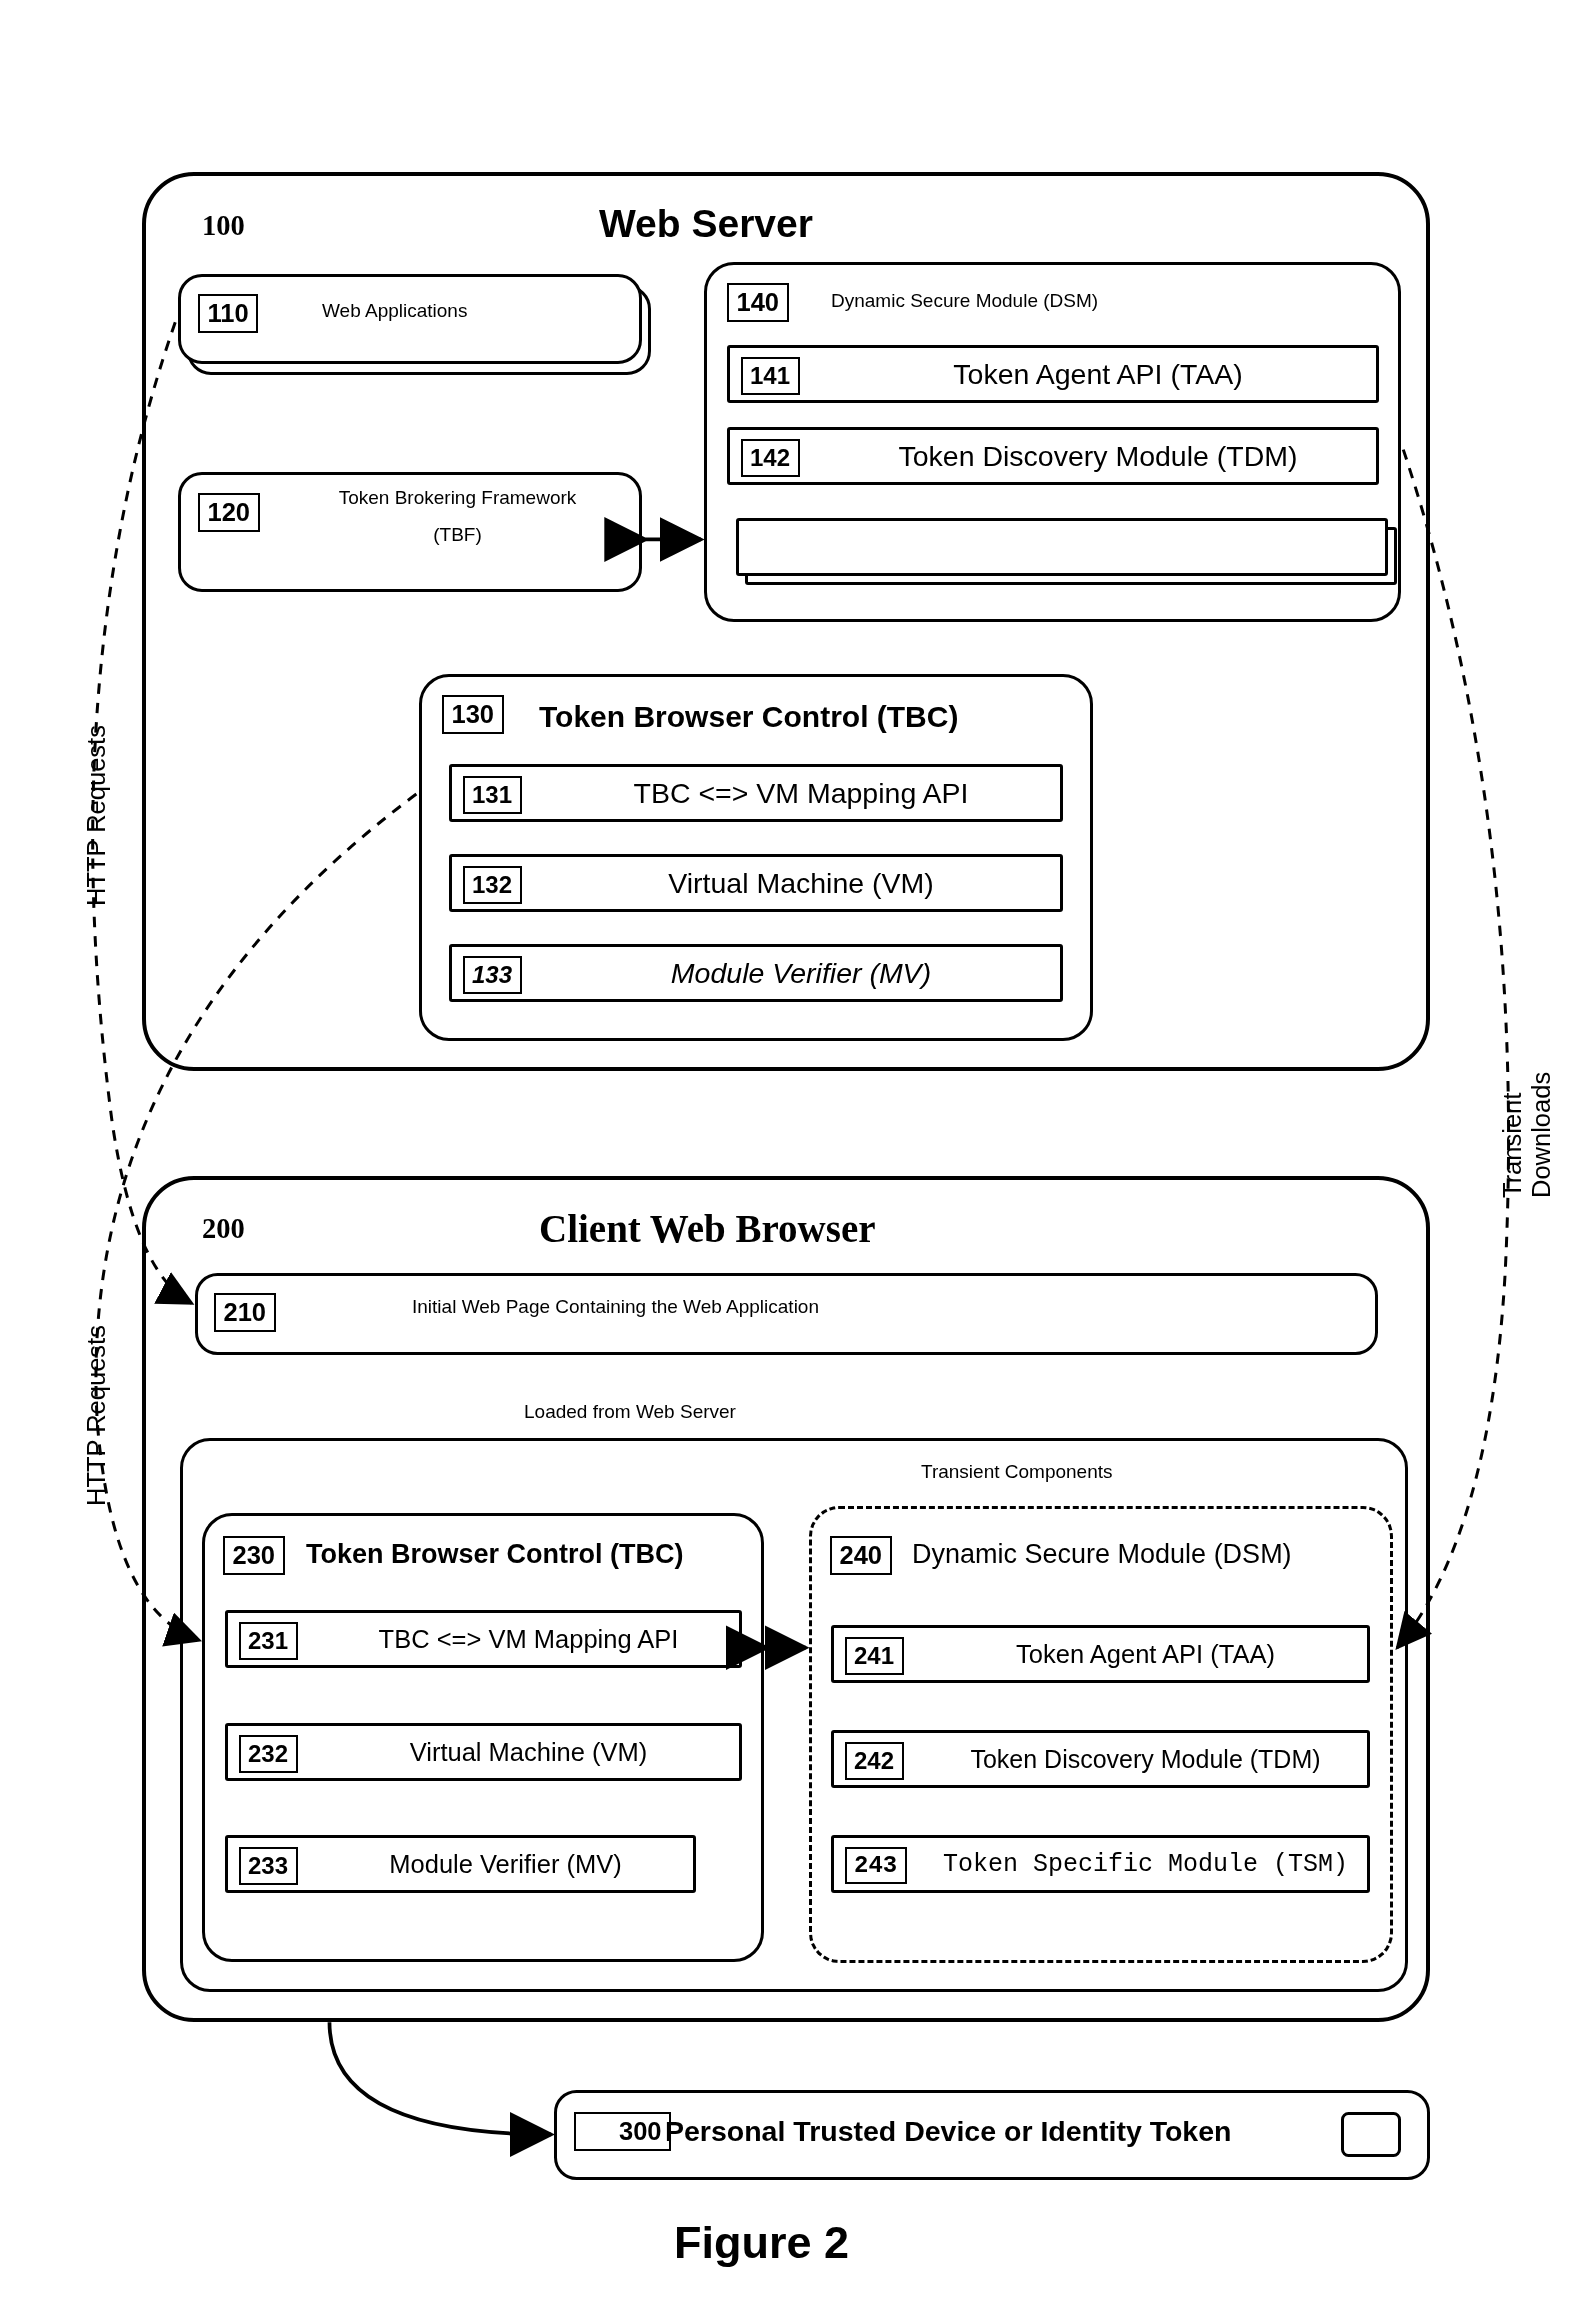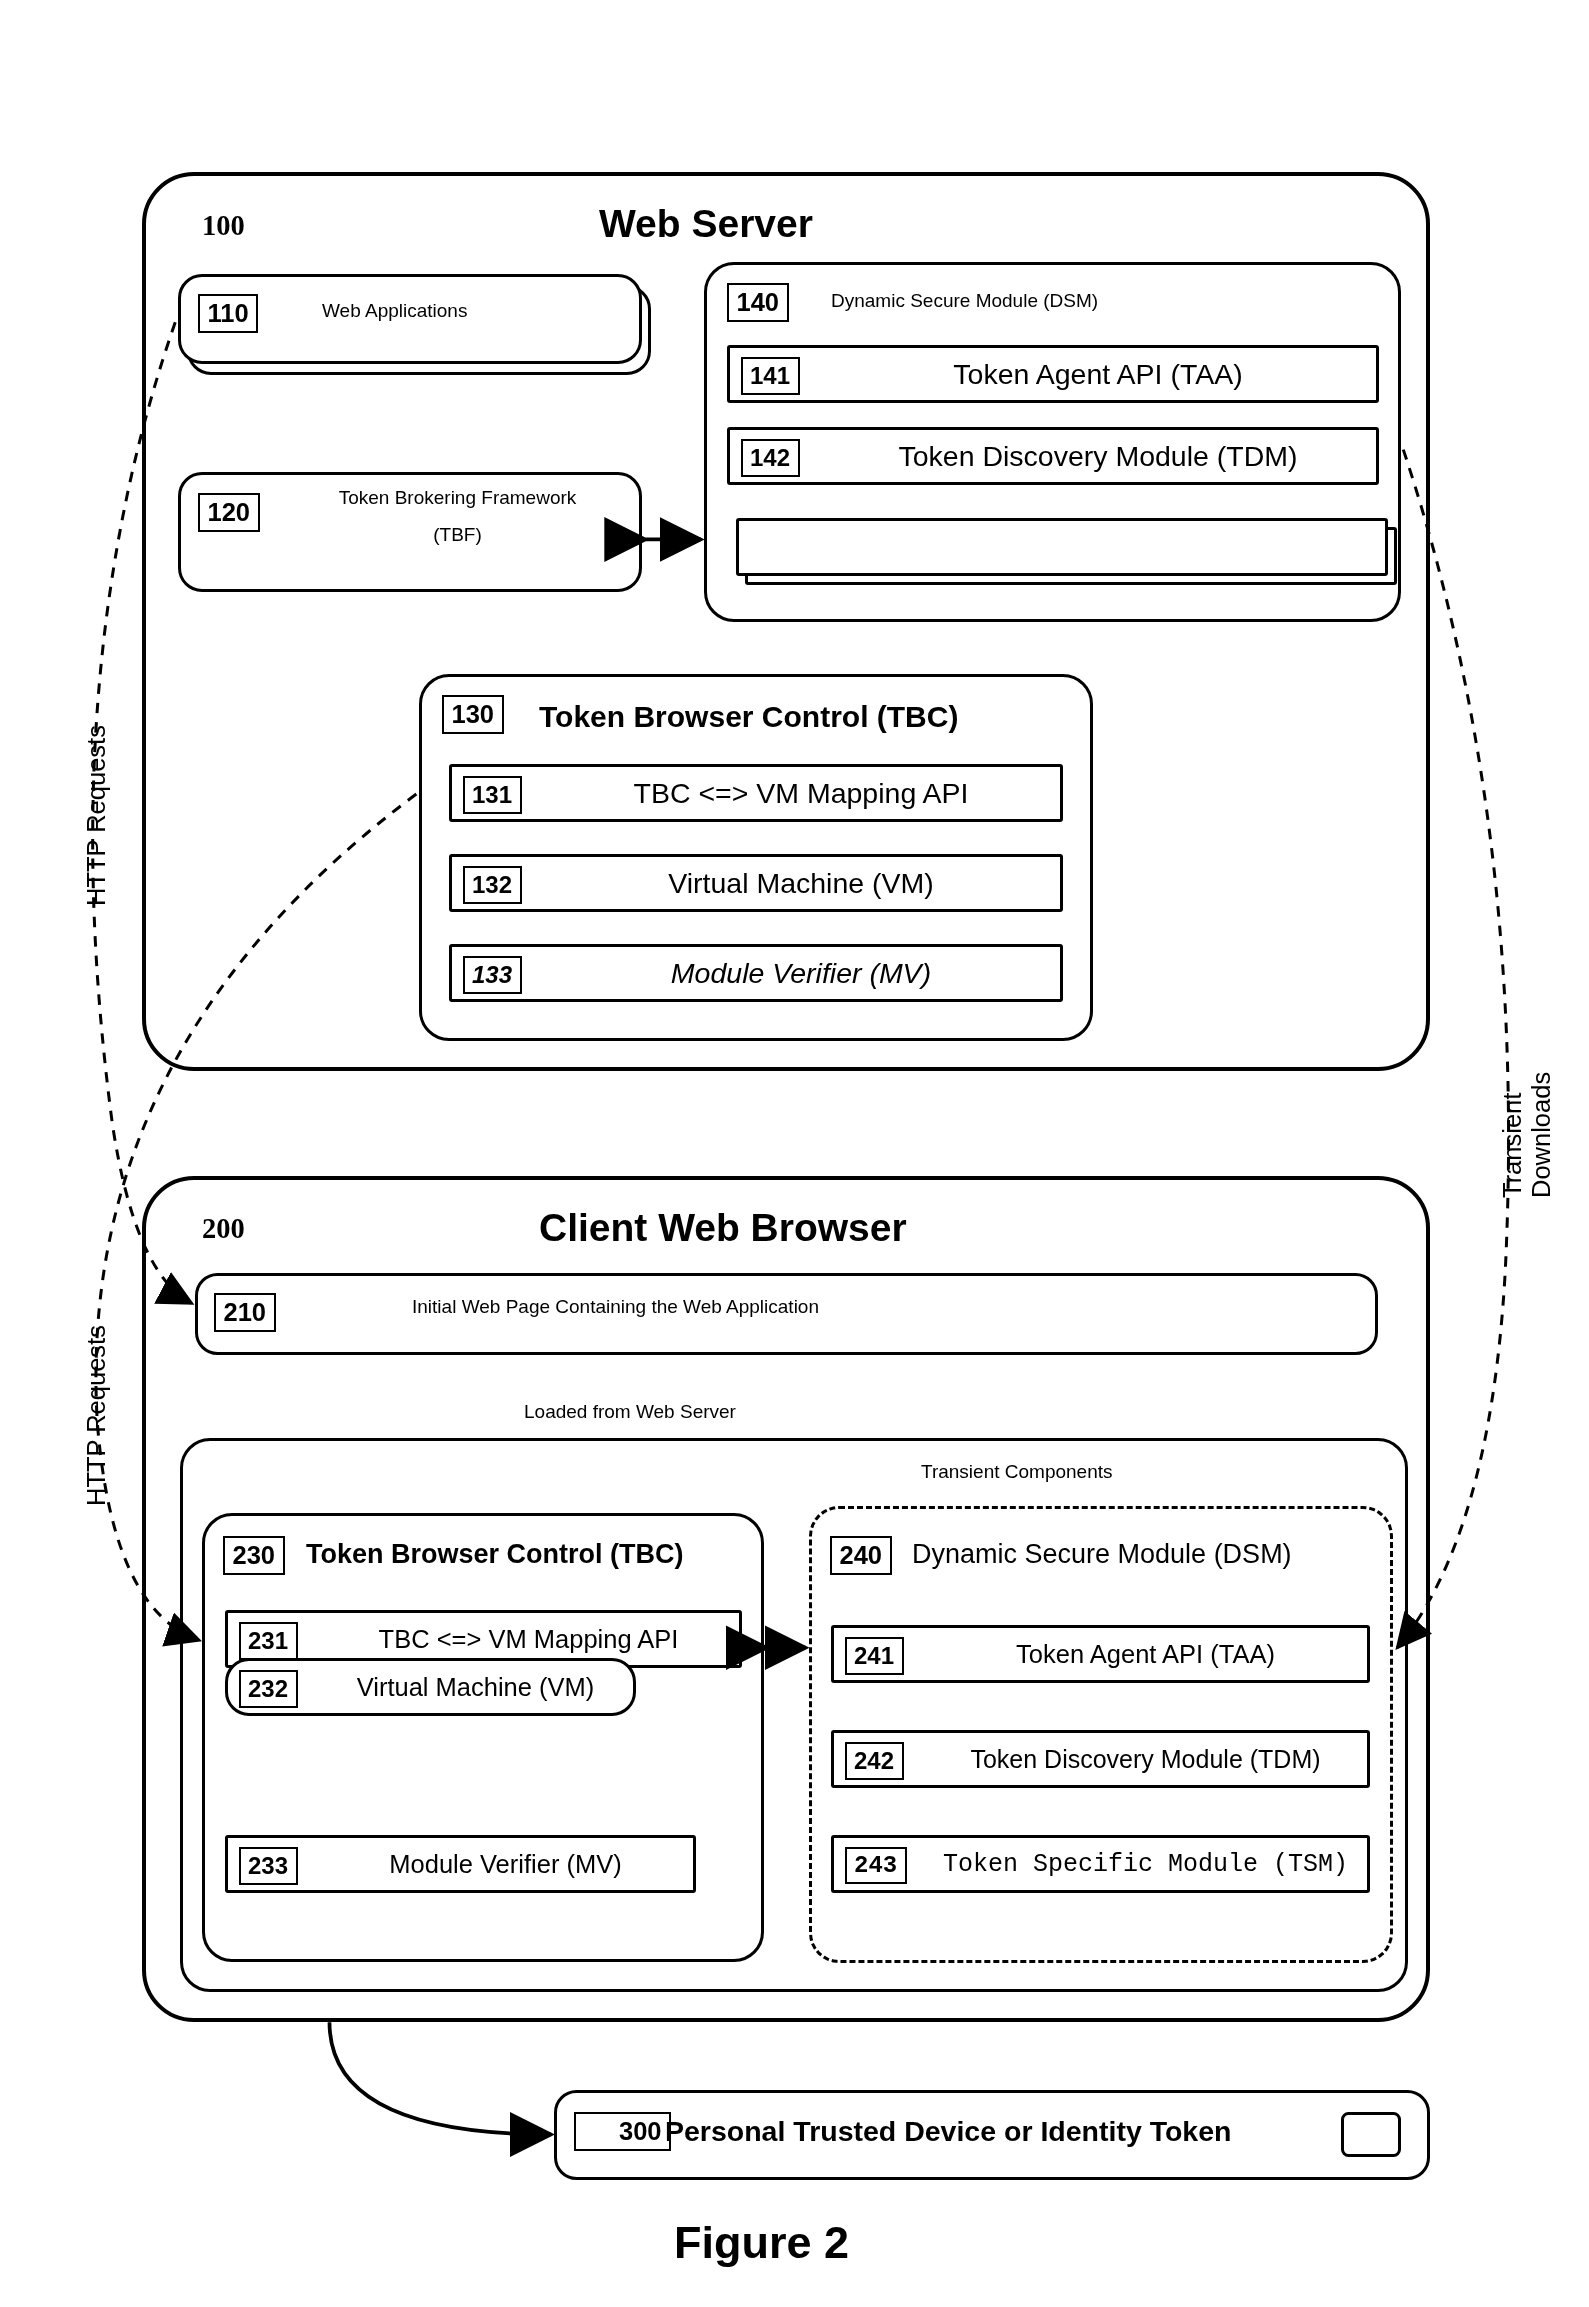--- a/index.html
+++ b/index.html
@@ -161,41 +161,41 @@
     <div class="num">132</div>
     <div class="label">Virtual Machine (VM)</div>
   </div>
   <div class="module" style="left:449px; top:944px; width:614px; height:58px;font-style:italic;">
     <div class="num">133</div>
     <div class="label">Module Verifier (MV)</div>
   </div>
 
   <div class="big-box" style="left:142px; top:1176px; width:1288px; height:846px;"></div>
   <div class="ref" style="left:202px; top:1213px;">200</div>
-  <div class="title" style="left:539px; top:1206px; font-size:39px;">Client Web Browser</div>
+  <div class="title" style="left:539px; top:1206px; font-size:39px;font-family:Liberation Serif, serif;">Client Web Browser</div>
 
   <div class="rounded-box" style="left:195px; top:1273px; width:1183px; height:82px; border-radius:22.5px;"></div>
   <div class="ref-framed" style="left:214px; top:1293px;">210</div>
   <div class="plain-text" style="left:412px; top:1296px;">Initial Web Page Containing the Web Application</div>
 
   <div class="plain-text" style="left:524px; top:1401px;">Loaded from Web Server</div>
 
   <div class="rounded-box" style="left:180px; top:1438px; width:1228px; height:554px;"></div>
 
   <div class="plain-text" style="left:921px; top:1461px;">Transient Components</div>
 
   <div class="rounded-box" style="left:202px; top:1513px; width:562px; height:449px;"></div>
   <div class="ref-framed" style="left:223px; top:1536px;">230</div>
   <div class="bold-text" style="left:306px; top:1539px; font-size:27px;">Token Browser Control (TBC)</div>
 
   <div class="module" style="left:225px; top:1610px; width:517px; height:58px;">
     <div class="num">231</div>
     <div class="label" style="font-size:25.5px;">TBC &lt;=&gt; VM Mapping API</div>
   </div>
-  <div class="module" style="left:225px; top:1658px; width:411px; height:58px;border-radius:24px;">
+  <div class="module" style="left:225px; top:1723px; width:517px; height:58px;">
     <div class="num">232</div>
     <div class="label" style="font-size:25.5px;">Virtual Machine (VM)</div>
   </div>
   <div class="module" style="left:225px; top:1835px; width:471px; height:58px;">
     <div class="num">233</div>
     <div class="label" style="font-size:25.5px;">Module Verifier (MV)</div>
   </div>
 
   <div class="dashed-box" style="left:809px; top:1506px; width:584px; height:457px;"></div>
   <div class="ref-framed" style="left:830px; top:1536px;">240</div>

